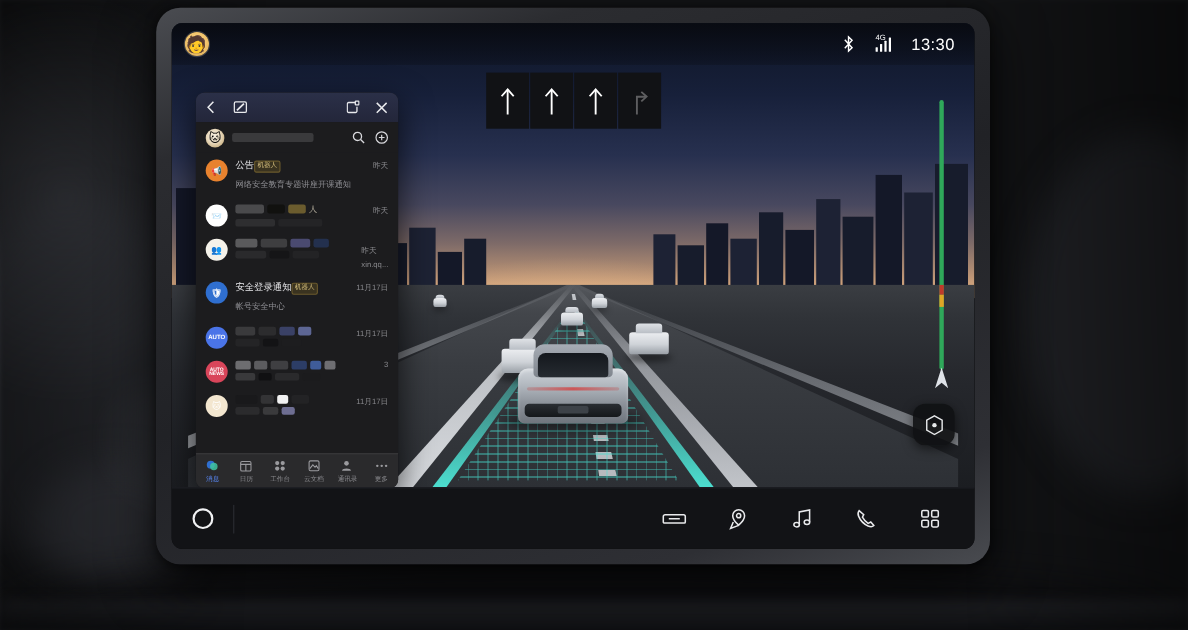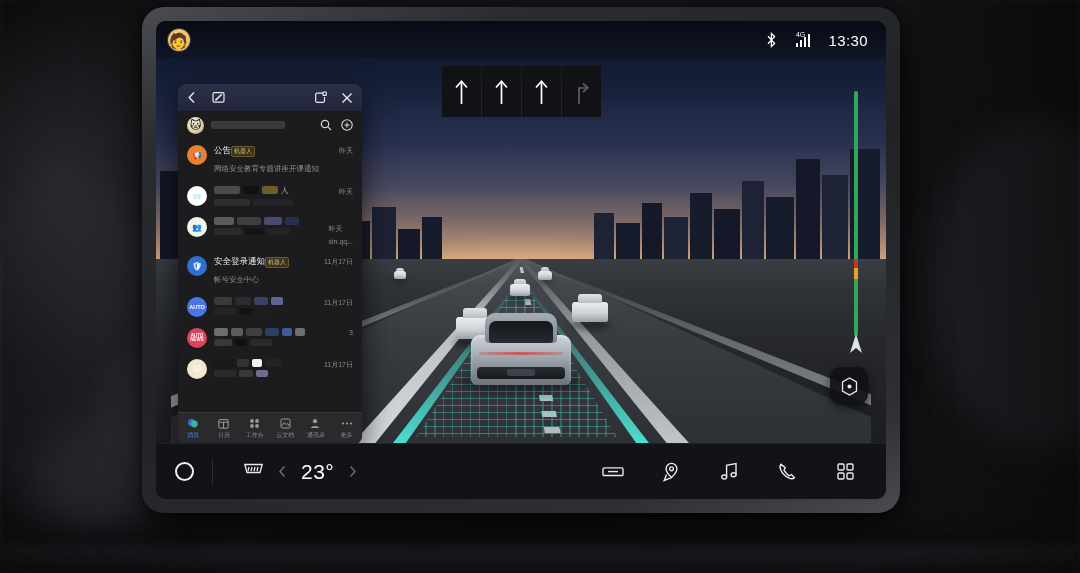--- a/index.html
+++ b/index.html
@@ -772,39 +772,20 @@
   </div>
 
   <div id="bottom-bar">
 
     <div id="home-btn">
       <span id="home-circle"></span>
     </div>
     <span class="vdiv"></span>
 
 
-    <div id="climate-block">
-      <span>
-        <svg width="21" height="17" viewBox="0 0 21 17" fill="none" stroke="#e9eaec" stroke-width="1.3">
-          <path d="M1.8 1.5 L19.2 1.5 L17 9.5 L4 9.5 Z"></path>
-          <path d="M6 4 L5 8 M9 4 L8 8 M12 4 L11 8 M15 4 L14 8"></path>
-        </svg>
-      </span>
-      <span class="chev">
-        <svg width="9" height="13" viewBox="0 0 9 13" fill="none" stroke="#6d7076" stroke-width="1.4">
-          <path d="M6.4 1.5 L2 6.5 L6.4 11.5"></path>
-        </svg>
-      </span>
-      <span id="temp-value">23°</span>
-      <span class="chev">
-        <svg width="9" height="13" viewBox="0 0 9 13" fill="none" stroke="#6d7076" stroke-width="1.4">
-          <path d="M2.6 1.5 L7 6.5 L2.6 11.5"></path>
-        </svg>
-      </span>
-    </div>
 
     <div id="quick-icons">
       <span class="qi">
         <span>
           <svg width="24" height="17" viewBox="0 0 24 17" fill="none" stroke="#e9eaec" stroke-width="1.4">
             <path d="M2 11.5 L2 6.5 A1.6 1.6 0 0 1 3.6 4.9 L20.4 4.9 A1.6 1.6 0 0 1 22 6.5 L22 11.5 A1 1 0 0 1 21 12.5 L3 12.5 A1 1 0 0 1 2 11.5 Z"></path>
             <path d="M7 8.6 L17 8.6"></path>
           </svg>
         </span>
       </span>

